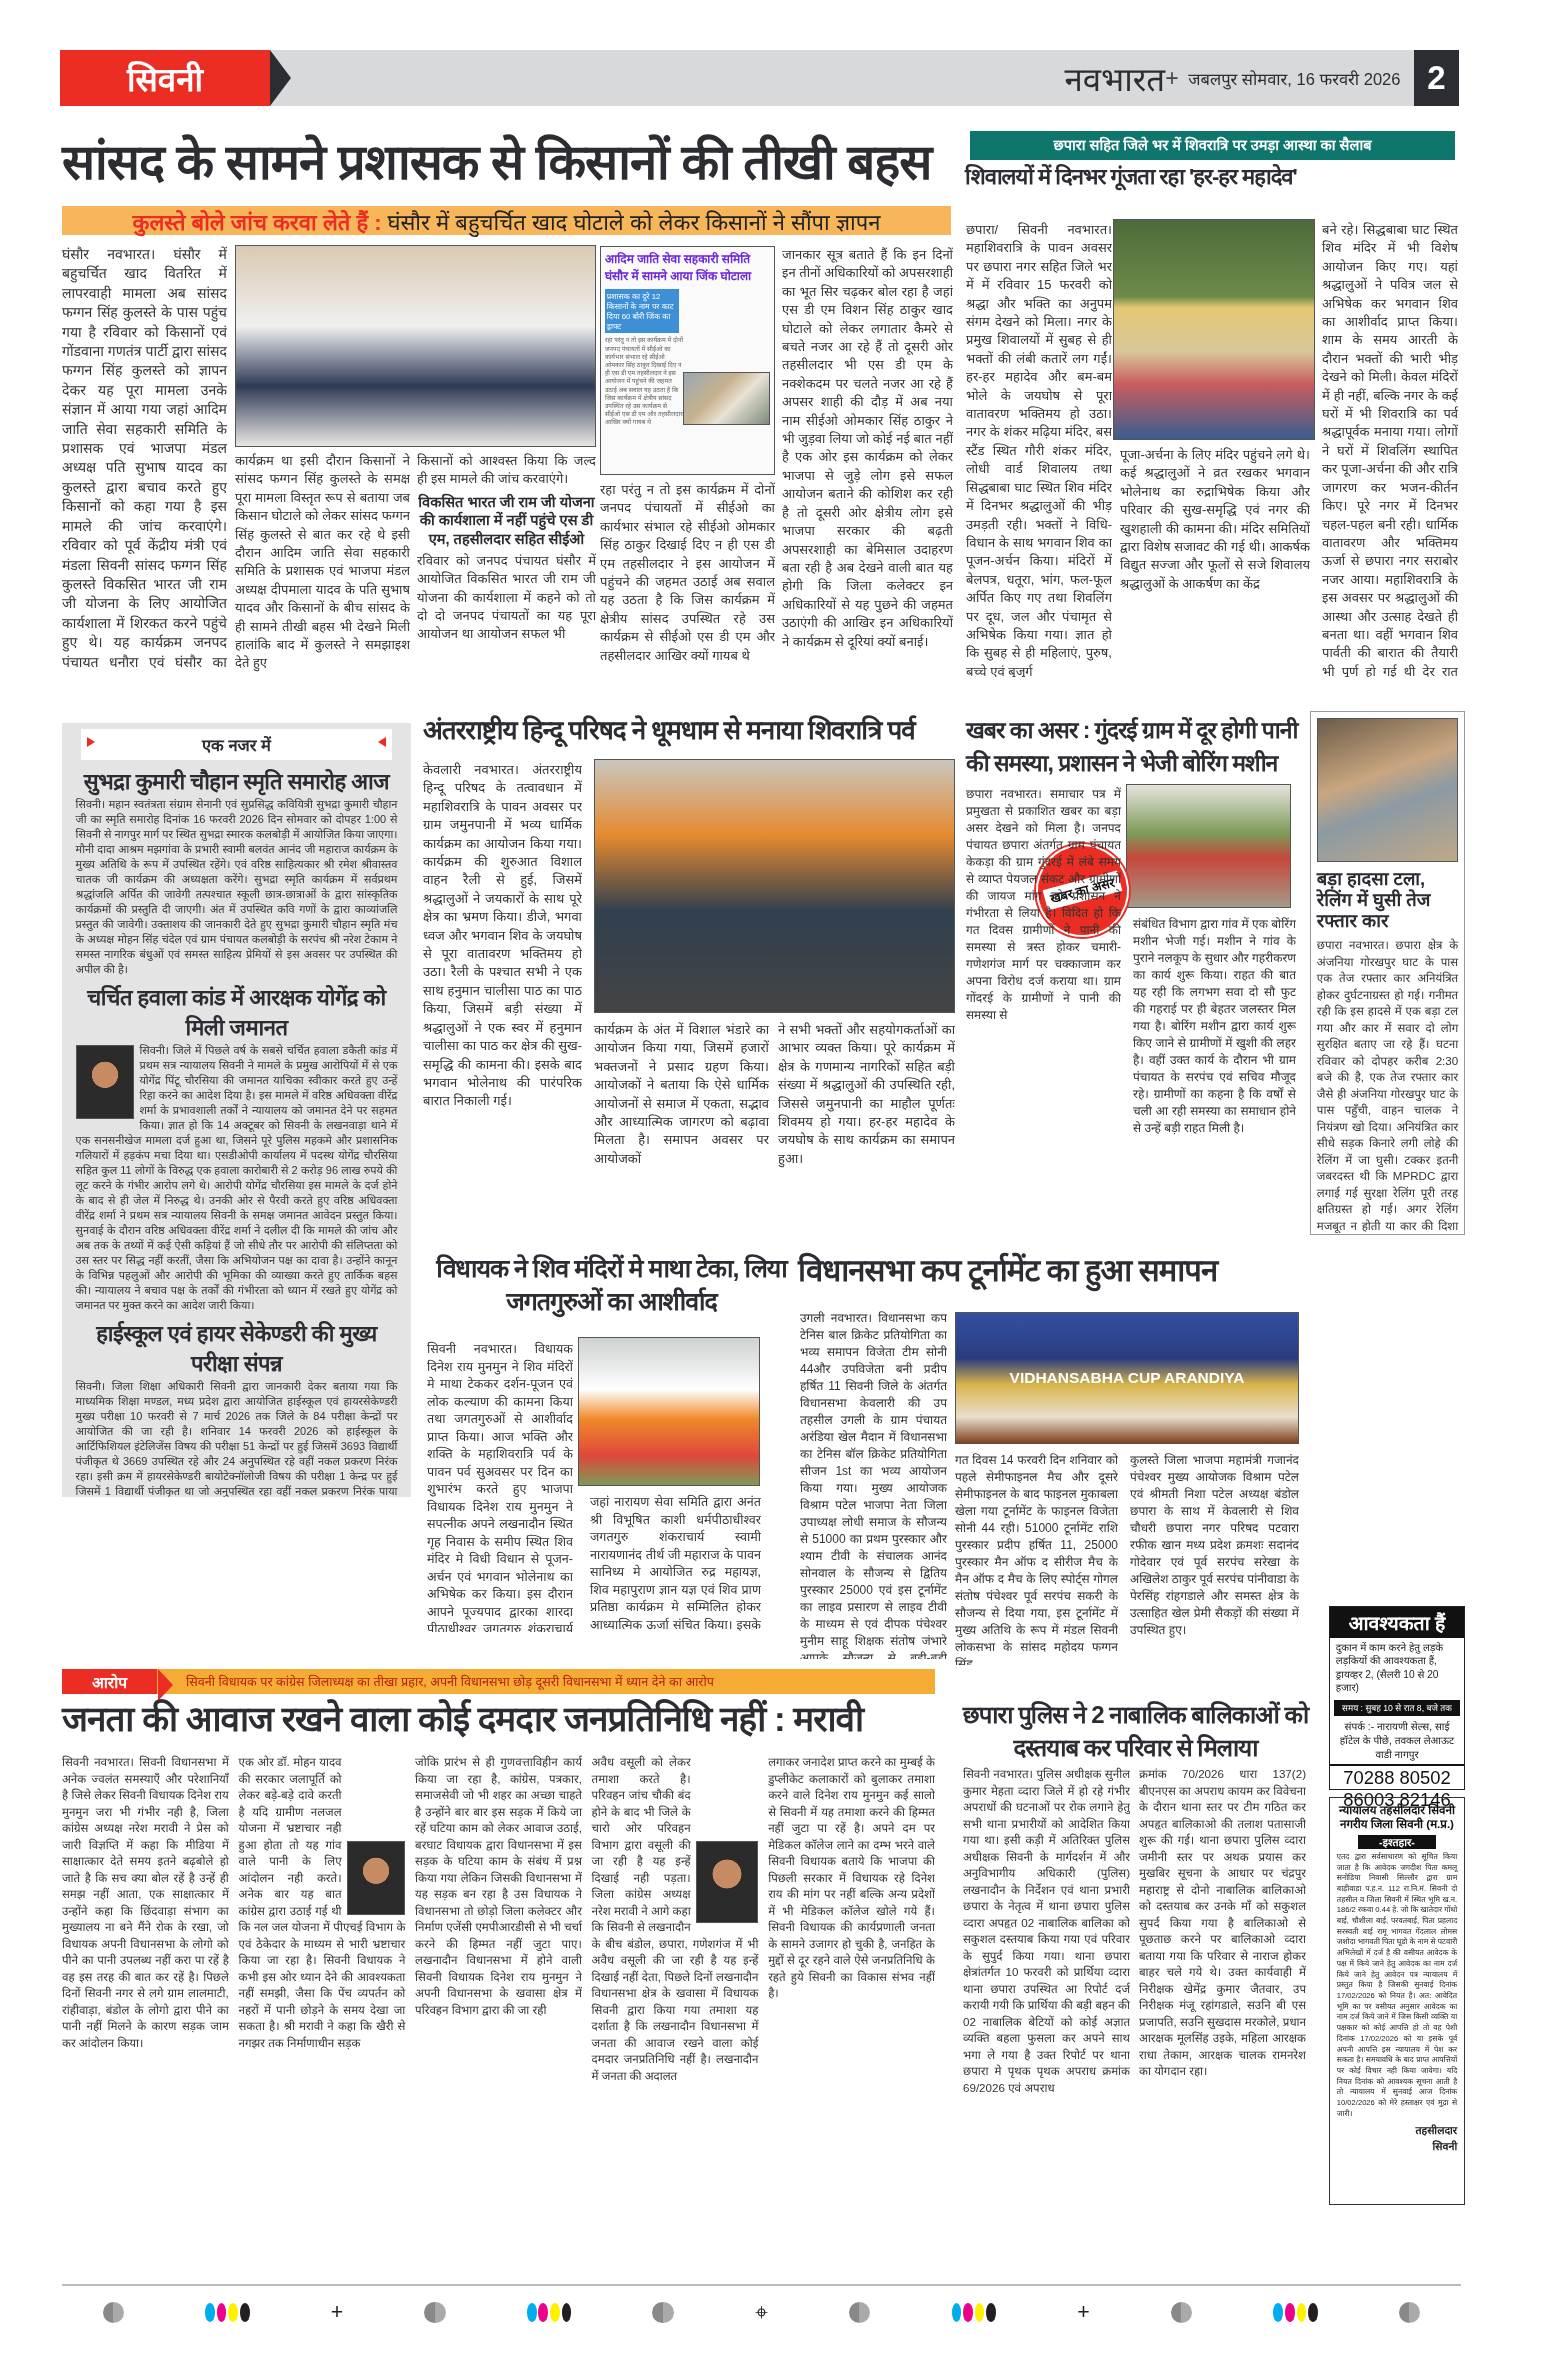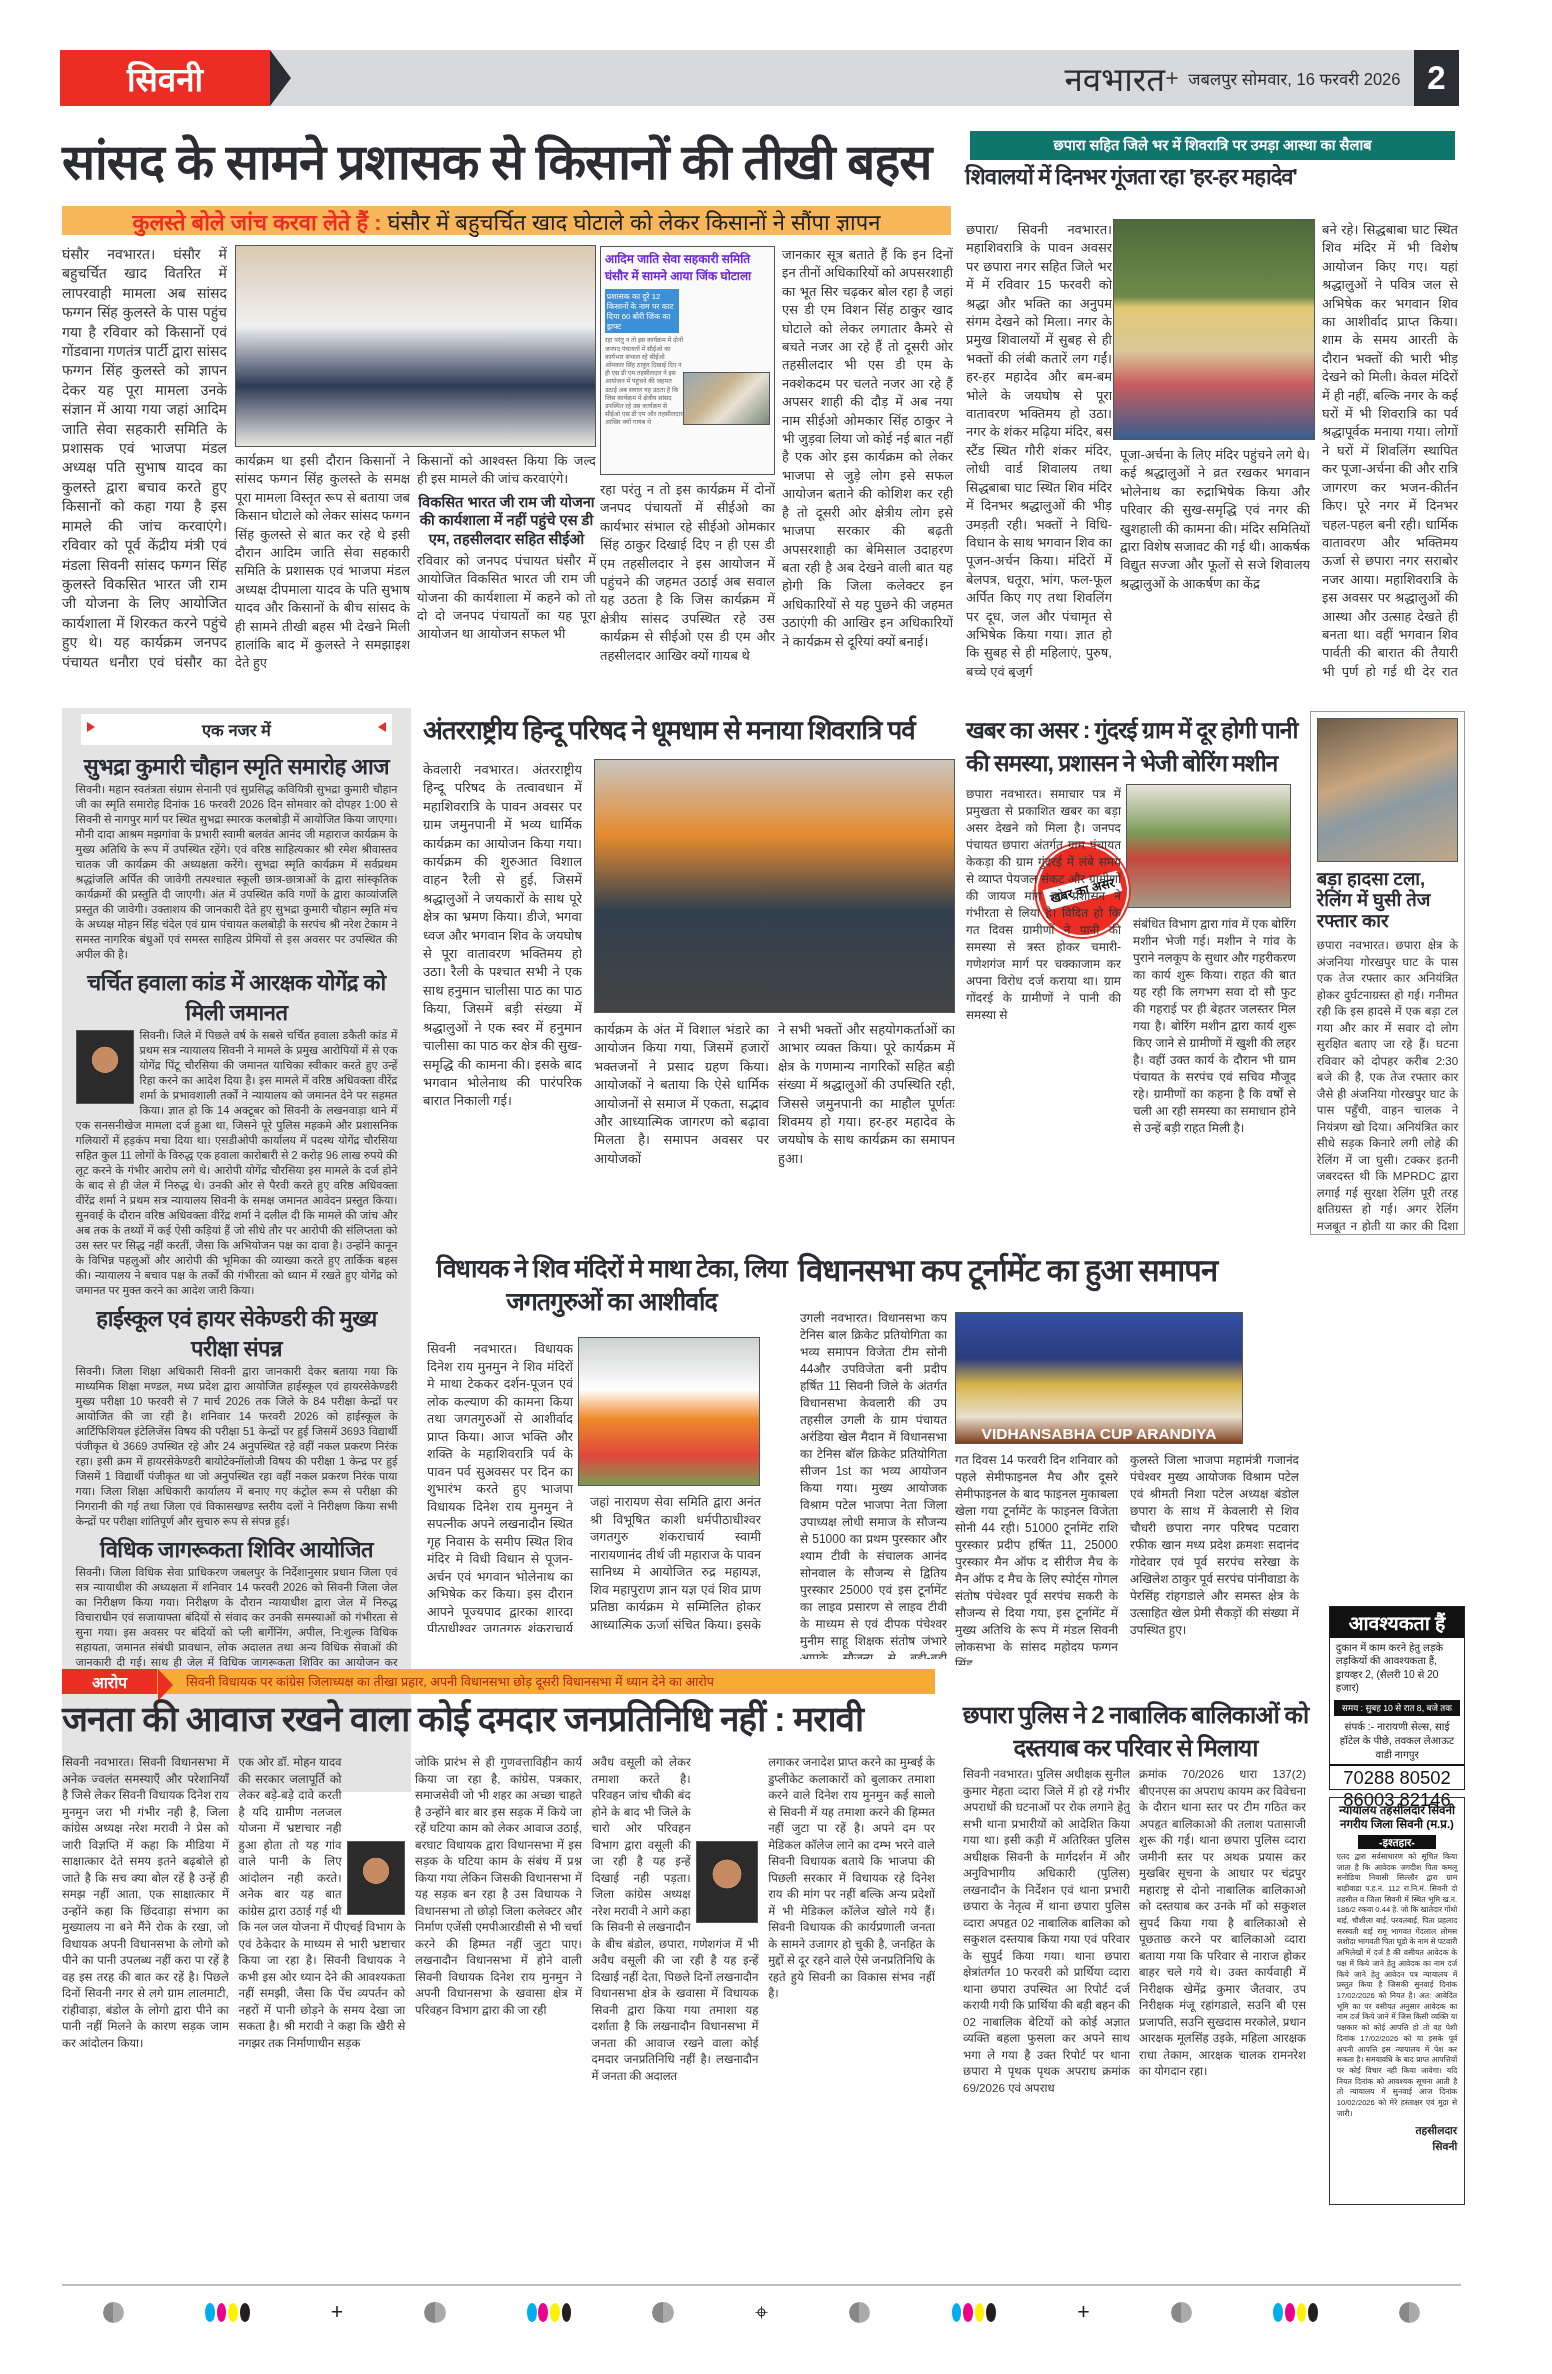--- a/index.html
+++ b/index.html
@@ -91,21 +91,21 @@
 <div class="abs col" style="left:600px;top:481px;width:175px;height:190px;overflow:hidden">रहा परंतु न तो इस कार्यक्रम में दोनों जनपद पंचायतों में सीईओ का कार्यभार संभाल रहे सीईओ ओमकार सिंह ठाकुर दिखाई दिए न ही एस डी एम तहसीलदार ने इस आयोजन में पहुंचने की जहमत उठाई अब सवाल यह उठता है कि जिस कार्यक्रम में क्षेत्रीय सांसद उपस्थित रहे उस कार्यक्रम से सीईओ एस डी एम और तहसीलदार आखिर क्यों गायब थे</div>
 <div class="abs col" style="left:782px;top:246px;width:171px;height:427px;overflow:hidden">जानकार सूत्र बताते हैं कि इन दिनों इन तीनों अधिकारियों को अपसरशाही का भूत सिर चढ़कर बोल रहा है जहां एस डी एम विशन सिंह ठाकुर खाद घोटाले को लेकर लगातार कैमरे से बचते नजर आ रहे हैं तो दूसरी ओर तहसीलदार भी एस डी एम के नक्शेकदम पर चलते नजर आ रहे हैं अपसर शाही की दौड़ में अब नया नाम सीईओ ओमकार सिंह ठाकुर ने भी जुड़वा लिया जो कोई नई बात नहीं है एक ओर इस कार्यक्रम को लेकर भाजपा से जुड़े लोग इसे सफल आयोजन बताने की कोशिश कर रही है तो दूसरी ओर क्षेत्रीय लोग इसे भाजपा सरकार की बढ़ती अपसरशाही का बेमिसाल उदाहरण बता रही है अब देखने वाली बात यह होगी कि जिला कलेक्टर इन अधिकारियों से यह पुछने की जहमत उठाएंगी की आखिर इन अधिकारियों ने कार्यक्रम से दूरियां क्यों बनाई।</div>
 
 <div class="abs kicker" style="left:970px;top:131px;width:485px;height:29px;line-height:29px;font-size:14.6px">छपारा सहित जिले भर में शिवरात्रि पर उमड़ा आस्था का सैलाब</div>
 <div class="abs h1" style="left:965px;top:165px;width:497px;font-size:22px;white-space:nowrap">शिवालयों में दिनभर गूंजता रहा 'हर-हर महादेव'</div>
 <div class="abs col" style="left:966px;top:221px;width:146px;height:456px;overflow:hidden">छपारा/ सिवनी नवभारत। महाशिवरात्रि के पावन अवसर पर छपारा नगर सहित जिले भर में में रविवार 15 फरवरी को श्रद्धा और भक्ति का अनुपम संगम देखने को मिला। नगर के प्रमुख शिवालयों में सुबह से ही भक्तों की लंबी कतारें लग गईं। हर-हर महादेव और बम-बम भोले के जयघोष से पूरा वातावरण भक्तिमय हो उठा।नगर के शंकर मढ़िया मंदिर, बस स्टैंड स्थित गौरी शंकर मंदिर, लोधी वार्ड शिवालय तथा सिद्धबाबा घाट स्थित शिव मंदिर में दिनभर श्रद्धालुओं की भीड़ उमड़ती रही। भक्तों ने विधि-विधान के साथ भगवान शिव का पूजन-अर्चन किया। मंदिरों में बेलपत्र, धतूरा, भांग, फल-फूल अर्पित किए गए तथा शिवलिंग पर दूध, जल और पंचामृत से अभिषेक किया गया। ज्ञात हो कि सुबह से ही महिलाएं, पुरुष, बच्चे एवं बुजुर्ग</div>
 <div class="abs photo temple" style="left:1113px;top:219px;width:202px;height:221px"></div>
 <div class="abs col" style="left:1120px;top:446px;width:190px;height:233px;overflow:hidden">पूजा-अर्चना के लिए मंदिर पहुंचने लगे थे। कई श्रद्धालुओं ने व्रत रखकर भगवान भोलेनाथ का रुद्राभिषेक किया और परिवार की सुख-समृद्धि एवं नगर की खुशहाली की कामना की। मंदिर समितियों द्वारा विशेष सजावट की गई थी। आकर्षक विद्युत सज्जा और फूलों से सजे शिवालय श्रद्धालुओं के आकर्षण का केंद्र</div>
 <div class="abs col" style="left:1322px;top:221px;width:136px;height:456px;overflow:hidden">बने रहे। सिद्धबाबा घाट स्थित शिव मंदिर में भी विशेष आयोजन किए गए। यहां श्रद्धालुओं ने पवित्र जल से अभिषेक कर भगवान शिव का आशीर्वाद प्राप्त किया। शाम के समय आरती के दौरान भक्तों की भारी भीड़ देखने को मिली। केवल मंदिरों में ही नहीं, बल्कि नगर के कई घरों में भी शिवरात्रि का पर्व श्रद्धापूर्वक मनाया गया। लोगों ने घरों में शिवलिंग स्थापित कर पूजा-अर्चना की और रात्रि जागरण कर भजन-कीर्तन किए। पूरे नगर में दिनभर चहल-पहल बनी रही। धार्मिक वातावरण और भक्तिमय ऊर्जा से छपारा नगर सराबोर नजर आया। महाशिवरात्रि के इस अवसर पर श्रद्धालुओं की आस्था और उत्साह देखते ही बनता था। वहीं भगवान शिव पार्वती की बारात की तैयारी भी पूर्ण हो गई थी देर रात भगवान शिव पार्वती का प्रतीकात्मक विवाह किया गया।</div>
 
-<div class="abs sidebar" style="left:62px;top:708px;width:349px;height:1084px;overflow:hidden">
+<div class="abs sidebar" style="left:62px;top:723px;width:349px;height:774px;overflow:hidden">
   <div class="side-tag">एक नजर में</div>
   <div class="side-h">सुभद्रा कुमारी चौहान स्मृति समारोह आज</div>
   <div class="side-p">सिवनी। महान स्वतंत्रता संग्राम सेनानी एवं सुप्रसिद्ध कवियित्री सुभद्रा कुमारी चौहान जी का स्मृति समारोह दिनांक 16 फरवरी 2026 दिन सोमवार को दोपहर 1:00 से सिवनी से नागपुर मार्ग पर स्थित सुभद्रा स्मारक कलबोड़ी में आयोजित किया जाएगा। मौनी दादा आश्रम मझगांवा के प्रभारी स्वामी बलवंत आनंद जी महाराज कार्यक्रम के मुख्य अतिथि के रूप में उपस्थित रहेंगे। एवं वरिष्ठ साहित्यकार श्री रमेश श्रीवास्तव चातक जी कार्यक्रम की अध्यक्षता करेंगे। सुभद्रा स्मृति कार्यक्रम में सर्वप्रथम श्रद्धांजलि अर्पित की जावेगी तत्पश्चात स्कूली छात्र-छात्राओं के द्वारा सांस्कृतिक कार्यक्रमों की प्रस्तुति दी जाएगी। अंत में उपस्थित कवि गणों के द्वारा काव्यांजलि प्रस्तुत की जावेगी। उक्ताशय की जानकारी देते हुए सुभद्रा कुमारी चौहान स्मृति मंच के अध्यक्ष मोहन सिंह चंदेल एवं ग्राम पंचायत कलबोड़ी के सरपंच श्री नरेश टेकाम ने समस्त नागरिक बंधुओं एवं समस्त साहित्य प्रेमियों से इस अवसर पर उपस्थित की अपील की है।</div>
   <div class="side-h">चर्चित हवाला कांड में आरक्षक योगेंद्र को मिली जमानत</div>
   <div class="photo face" style="float:left;width:58px;height:74px;margin:1.9px 5.8px 0 13.6px"></div>
   <div class="side-p">सिवनी। जिले में पिछले वर्ष के सबसे चर्चित हवाला डकैती कांड में प्रथम सत्र न्यायालय सिवनी ने मामले के प्रमुख आरोपियों में से एक योगेंद्र पिंटू चौरसिया की जमानत याचिका स्वीकार करते हुए उन्हें रिहा करने का आदेश दिया है। इस मामले में वरिष्ठ अधिवक्ता वीरेंद्र शर्मा के प्रभावशाली तर्कों ने न्यायालय को जमानत देने पर सहमत किया। ज्ञात हो कि 14 अक्टूबर को सिवनी के लखनवाड़ा थाने में एक सनसनीखेज मामला दर्ज हुआ था, जिसने पूरे पुलिस महकमे और प्रशासनिक गलियारों में हड़कंप मचा दिया था। एसडीओपी कार्यालय में पदस्थ योगेंद्र चौरसिया सहित कुल 11 लोगों के विरुद्ध एक हवाला कारोबारी से 2 करोड़ 96 लाख रुपये की लूट करने के गंभीर आरोप लगे थे। आरोपी योगेंद्र चौरसिया इस मामले के दर्ज होने के बाद से ही जेल में निरुद्ध थे। उनकी ओर से पैरवी करते हुए वरिष्ठ अधिवक्ता वीरेंद्र शर्मा ने प्रथम सत्र न्यायालय सिवनी के समक्ष जमानत आवेदन प्रस्तुत किया। सुनवाई के दौरान वरिष्ठ अधिवक्ता वीरेंद्र शर्मा ने दलील दी कि मामले की जांच और अब तक के तथ्यों में कई ऐसी कड़ियां हैं जो सीधे तौर पर आरोपी की संलिप्तता को उस स्तर पर सिद्ध नहीं करतीं, जैसा कि अभियोजन पक्ष का दावा है। उन्होंने कानून के विभिन्न पहलुओं और आरोपी की भूमिका की व्याख्या करते हुए तार्किक बहस की। न्यायालय ने बचाव पक्ष के तर्कों की गंभीरता को ध्यान में रखते हुए योगेंद्र को जमानत पर मुक्त करने का आदेश जारी किया।</div>
   <div class="side-h" style="clear:both">हाईस्कूल एवं हायर सेकेण्डरी की मुख्य परीक्षा संपन्न</div>
   <div class="side-p">सिवनी। जिला शिक्षा अधिकारी सिवनी द्वारा जानकारी देकर बताया गया कि माध्यमिक शिक्षा मण्डल, मध्य प्रदेश द्वारा आयोजित हाईस्कूल एवं हायरसेकेण्डरी मुख्य परीक्षा 10 फरवरी से 7 मार्च 2026 तक जिले के 84 परीक्षा केन्द्रों पर आयोजित की जा रही है। शनिवार 14 फरवरी 2026 को हाईस्कूल के आर्टिफिशियल इंटेलिजेंस विषय की परीक्षा 51 केन्द्रों पर हुई जिसमें 3693 विद्यार्थी पंजीकृत थे 3669 उपस्थित रहे और 24 अनुपस्थित रहे वहीं नकल प्रकरण निरंक रहा। इसी क्रम में हायरसेकेण्डरी बायोटेक्नॉलोजी विषय की परीक्षा 1 केन्द्र पर हुई जिसमें 1 विद्यार्थी पंजीकृत था जो अनुपस्थित रहा वहीं नकल प्रकरण निरंक पाया गया। जिला शिक्षा अधिकारी कार्यालय में बनाए गए कंट्रोल रूम से परीक्षा की निगरानी की गई तथा जिला एवं विकासखण्ड स्तरीय दलों ने निरीक्षण किया सभी केन्द्रों पर परीक्षा शांतिपूर्ण और सुचारु रूप से संपन्न हुई।</div>
   <div class="side-h">विधिक जागरूकता शिविर आयोजित</div>
   <div class="side-p">सिवनी। जिला विधिक सेवा प्राधिकरण जबलपुर के निर्देशानुसार प्रधान जिला एवं सत्र न्यायाधीश की अध्यक्षता में शनिवार 14 फरवरी 2026 को सिवनी जिला जेल का निरीक्षण किया गया। निरीक्षण के दौरान न्यायाधीश द्वारा जेल में निरुद्ध विचाराधीन एवं सजायाफ्ता बंदियों से संवाद कर उनकी समस्याओं को गंभीरता से सुना गया। इस अवसर पर बंदियों को प्ली बार्गेनिंग, अपील, नि:शुल्क विधिक सहायता, जमानत संबंधी प्रावधान, लोक अदालत तथा अन्य विधिक सेवाओं की जानकारी दी गई। साथ ही जेल में विधिक जागरूकता शिविर का आयोजन कर बंदियों को उनके अधिकारों एवं उपलब्ध कानूनी सुविधाओं से अवगत कराया गया।</div>
@@ -131,21 +131,21 @@
   <div class="col" style="font-size:11.6px;line-height:16.5px">छपारा नवभारत। छपारा क्षेत्र के अंजनिया गोरखपुर घाट के पास एक तेज रफ्तार कार अनियंत्रित होकर दुर्घटनाग्रस्त हो गई। गनीमत रही कि इस हादसे में एक बड़ा टल गया और कार में सवार दो लोग सुरक्षित बताए जा रहे हैं। घटना रविवार को दोपहर करीब 2:30 बजे की है, एक तेज रफ्तार कार जैसे ही अंजनिया गोरखपुर घाट के पास पहुँची, वाहन चालक ने नियंत्रण खो दिया। अनियंत्रित कार सीधे सड़क किनारे लगी लोहे की रेलिंग में जा घुसी। टक्कर इतनी जबरदस्त थी कि MPRDC द्वारा लगाई गई सुरक्षा रेलिंग पूरी तरह क्षतिग्रस्त हो गई। अगर रेलिंग मजबूत न होती या कार की दिशा थोड़ी और बदलती, तो वाहन सीधे खाई में गिर सकता था, जिससे बड़ी जनहानि हो सकती थी। फिलहाल, दोनों सवार सुरक्षित हैं। बताया जा रहा है कि कार में एक पूरे और युवक थे घटना के बाद कुछ देर तक राहगीरों की मदद से कार से निकल गए फिर कार में मौजूद खबर लिखे जाने तक घायल होने की पुष्टि नहीं हुई है।</div>
 </div>
 
 <div class="abs h1" style="left:427px;top:1252px;width:369px;font-size:25px;line-height:33px;text-align:center">विधायक ने शिव मंदिरों मे माथा टेका, लिया जगतगुरुओं का आशीर्वाद</div>
 <div class="abs col" style="left:427px;top:1341px;width:146px;height:291px;overflow:hidden;font-size:12.6px;line-height:17.5px">सिवनी नवभारत। विधायक दिनेश राय मुनमुन ने शिव मंदिरों मे माथा टेककर दर्शन-पूजन एवं लोक कल्याण की कामना किया तथा जगतगुरुओं से आशीर्वाद प्राप्त किया। आज भक्ति और शक्ति के महाशिवरात्रि पर्व के पावन पर्व सुअवसर पर दिन का शुभारंभ करते हुए भाजपा विधायक दिनेश राय मुनमुन ने सपत्नीक अपने लखनादौन स्थित गृह निवास के समीप स्थित शिव मंदिर मे विधी विधान से पूजन-अर्चन एवं भगवान भोलेनाथ का अभिषेक कर किया। इस दौरान आपने पूज्यपाद द्वारका शारदा पीठाधीश्वर जगतगुरु शंकराचार्य स्वामी श्री सदानंद सरस्वती जी महाराज के श्रीचरणों में वंदन कर मंगलमय आशीर्वाद प्राप्त किया। इसके साथ ही विधायक दिनेश राय मुनमुन ने अपनी आध्यात्मिक यात्रा को आगे बढ़ाते हुए मध्येश्वर धाम ग्राम निवारी (पौनार) पहुंचे।</div>
 <div class="abs photo guru" style="left:578px;top:1337px;width:182px;height:149px"></div>
 <div class="abs col" style="left:590px;top:1494px;width:171px;height:138px;overflow:hidden;font-size:12.6px;line-height:17.5px">जहां नारायण सेवा समिति द्वारा अनंत श्री विभूषित काशी धर्मपीठाधीश्वर जगतगुरु शंकराचार्य स्वामी नारायणानंद तीर्थ जी महाराज के पावन सानिध्य मे आयोजित रुद्र महायज्ञ, शिव महापुराण ज्ञान यज्ञ एवं शिव प्राण प्रतिष्ठा कार्यक्रम मे सम्मिलित होकर आध्यात्मिक ऊर्जा संचित किया। इसके अलावा श्री राय ने पूज्य महाराज जी को नमन कर आशीर्वाद प्राप्त किया। इसके पश्चात विधायक दिनेश राय मुनमुन ने सिवनी नगर के समीपस्थ ग्राम बोरदई टेकरी स्थित महाकालेश्वर मंदिर पहुंचे।</div>
 
 <div class="abs h1" style="left:798px;top:1254px;width:505px;font-size:31px;white-space:nowrap">विधानसभा कप टूर्नामेंट का हुआ समापन</div>
 <div class="abs col" style="left:800px;top:1310px;width:147px;height:349px;overflow:hidden;font-size:12px;line-height:17px">उगली नवभारत। विधानसभा कप टेनिस बाल क्रिकेट प्रतियोगिता का भव्य समापन विजेता टीम सोनी 44और उपविजेता बनी प्रदीप हर्षित 11 सिवनी जिले के अंतर्गत विधानसभा केवलारी की उप तहसील उगली के ग्राम पंचायत अरंडिया खेल मैदान में विधानसभा का टेनिस बॉल क्रिकेट प्रतियोगिता सीजन 1st का भव्य आयोजन किया गया। मुख्य आयोजक विश्राम पटेल भाजपा नेता जिला उपाध्यक्ष लोधी समाज के सौजन्य से 51000 का प्रथम पुरस्कार और श्याम टीवी के संचालक आनंद सोनवाल के सौजन्य से द्वितिय पुरस्कार 25000 एवं इस टूर्नामेंट का लाइव प्रसारण से लाइव टीवी के माध्यम से एवं दीपक पंचेश्वर मुनीम साहू शिक्षक संतोष जंभारे आपके सौजन्य से बड़ी-बड़ी ट्राफियां एवं समस्त ग्राम व क्षेत्र वासियों के सहयोग से यह टूर्नामेंट 5 फरवरी से अरंडिया में आयोजित किया गया था,जिसका समापन फाइनल मैच</div>
-<div class="abs photo cup" style="left:955px;top:1312px;width:288px;height:132px;align-items:flex-end;font-weight:bold;font-size:15.5px">
+<div class="abs photo cup" style="left:955px;top:1312px;width:344px;height:132px;align-items:center;font-weight:bold;font-size:15.5px">
     <span>VIDHANSABHA CUP ARANDIYA</span>
   </div>
 <div class="abs col" style="left:955px;top:1452px;width:163px;height:213px;overflow:hidden;font-size:12px;line-height:17px">गत दिवस 14 फरवरी दिन शनिवार को पहले सेमीफाइनल मैच और दूसरे सेमीफाइनल के बाद फाइनल मुकाबला खेला गया टूर्नामेंट के फाइनल विजेता सोनी 44 रही। 51000 टूर्नामेंट राशि पुरस्कार प्रदीप हर्षित 11, 25000 पुरस्कार मैन ऑफ द सीरीज मैच के मैन ऑफ द मैच के लिए स्पोर्ट्स गोगल संतोष पंचेश्वर पूर्व सरपंच सकरी के सौजन्य से दिया गया, इस टूर्नामेंट में मुख्य अतिथि के रूप में मंडल सिवनी लोकसभा के सांसद महोदय फग्गन सिंह</div>
 <div class="abs col" style="left:1130px;top:1452px;width:169px;height:213px;overflow:hidden;font-size:12px;line-height:17px">कुलस्ते जिला भाजपा महामंत्री गजानंद पंचेश्वर मुख्य आयोजक विश्राम पटेल एवं श्रीमती निशा पटेल अध्यक्ष बंडोल छपारा के साथ में केवलारी से शिव चौधरी छपारा नगर परिषद पटवारा रफीक खान मध्य प्रदेश क्रमशः सदानंद गोदेवार एवं पूर्व सरपंच सरेखा के अखिलेश ठाकुर पूर्व सरपंच पांनीवाडा के पेरसिंह रांहगडाले और समस्त क्षेत्र के उत्साहित खेल प्रेमी सैकड़ों की संख्या में उपस्थित हुए।</div>
 
 <div class="abs ad" style="left:1329px;top:1606px;width:136px;height:184px">
   <div class="ad-h">आवश्यकता हैं</div>
   <div class="ad-p" style="font-size:10.2px;line-height:13.6px">दुकान में काम करने हेतु लड़के लड़कियों की आवश्यकता हैं, ड्रायव्हर 2, (सैलरी 10 से 20 हजार)</div>
   <div class="ad-time" style="font-size:8.7px">समय : सुबह 10 से रात 8, बजे तक</div>
   <div class="ad-p" style="font-size:10.2px;line-height:13.6px;text-align:center">संपर्क :- नारायणी सेल्स, साई हॉटेल के पीछे, तवकल लेआऊट वाडी नागपुर</div>

